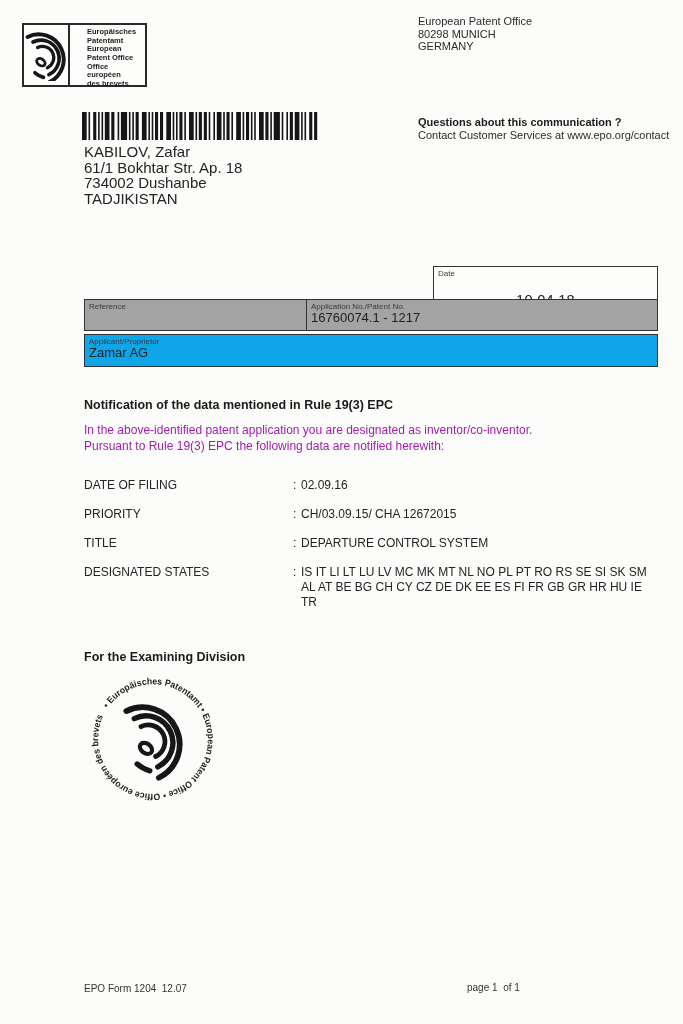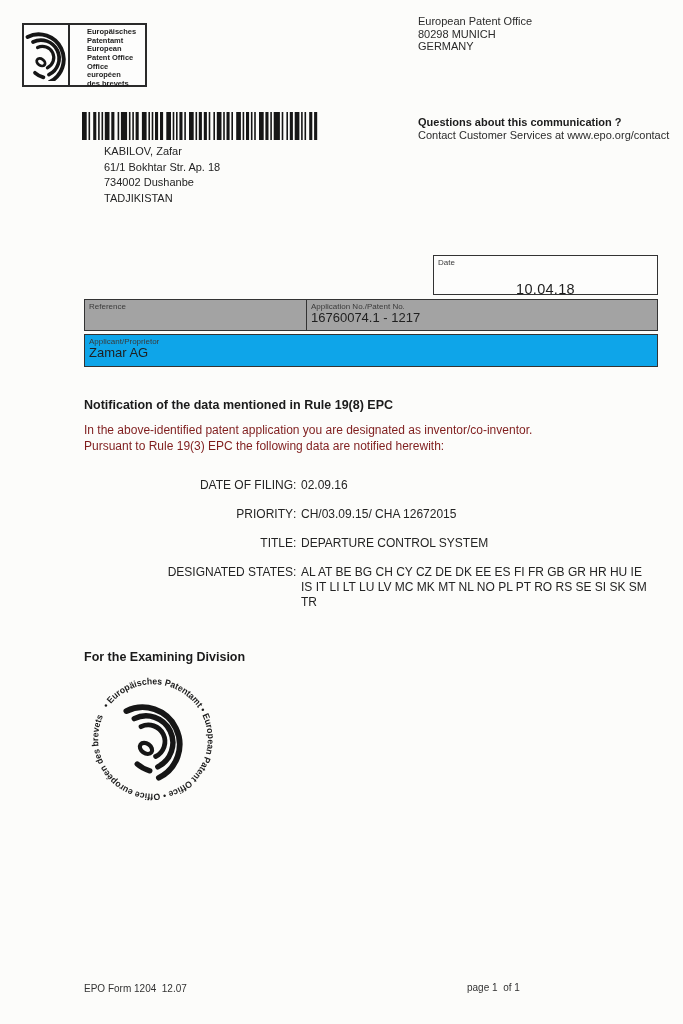--- a/index.html
+++ b/index.html
@@ -19,44 +19,44 @@
   .logo-box .labels-pane{flex:1;padding:3px 17px;display:flex;flex-direction:column;justify-content:space-between;}
   .logo-label{font-size:7.5px;font-weight:bold;line-height:1.15;white-space:pre-line;color:#1d1d1d;}
 
   
   .office-addr{left:418px;top:15px;font-size:11px;line-height:12.5px;color:#2b2b2b;}
   .questions{left:418px;top:84px;font-size:11px;line-height:12.5px;color:#2b2b2b;margin-top:32px;}
   .questions .q-title{font-weight:bold;color:#1c1c1c;}
 
   
   .barcode{left:82px;top:112px;}
-  .recipient{left:84px;top:144px;font-size:11px;line-height:15.5px;color:#242424;margin-left:20px;}
-
-  
-  .date-box{left:433px;top:255px;width:225px;height:40px;border:1.5px solid #333;
+  .recipient{left:84px;top:144px;font-size:15px;line-height:15.5px;color:#242424;}
+
+  
+  .date-box{left:433px;top:266px;width:225px;height:40px;border:1.5px solid #333;
     box-sizing:border-box;background:#fdfdfc;}
   .box-label{font-size:8px;color:#3a3a3a;padding:2px 0 0 4px;}
   .date-value{text-align:center;font-size:14.5px;color:#1f1f1f;margin-top:14px;letter-spacing:0.3px;}
 
   
   .ref-row1{left:84px;top:299px;width:574px;height:32px;border:1.5px solid #333;
     box-sizing:border-box;display:flex;background:#a3a3a3;}
   .ref-cell-left{width:222px;border-right:1.5px solid #333;box-sizing:border-box;}
   .ref-cell-right{flex:1;}
   .ref-row2{left:84px;top:334px;width:574px;height:33px;border:1.5px solid #333;
     box-sizing:border-box;background:#0ea5e9;}
   .cell-value{font-size:13px;color:#1f1f1f;padding:0 0 0 4px;line-height:14px;}
 
   
   .notif-title{left:84px;top:398px;font-size:12.5px;font-weight:bold;color:#1b1b1b;}
-  .intro{left:84px;top:423px;width:540px;font-size:12px;line-height:15.5px;color:#7f1d1d;}
+  .intro{left:84px;top:423px;width:540px;font-size:12px;line-height:15.5px;color:#a21caf;}
 
   .fields{left:84px;top:478px;width:575px;}
   .field{display:flex;margin-bottom:14px;font-size:12px;line-height:15px;color:#242424;}
-  .flabel{width:209px;flex:none;text-align:right;}
+  .flabel{width:209px;flex:none;}
   .fcolon{width:8px;flex:none;}
   .fvalue{white-space:nowrap;}
   .fvalue .wrapline{display:block;white-space:nowrap;}
 
   .signoff{left:84px;top:650px;font-size:12.5px;font-weight:bold;color:#1b1b1b;}
   .seal{left:84px;top:670px;}
 
   .footer-left{left:84px;top:983px;font-size:10px;color:#333;white-space:pre;}
   .footer-right{left:467px;top:982px;font-size:10px;color:#333;white-space:pre;text-align:center;}
 </style>
@@ -178,21 +178,21 @@
     <div class="box-label">Application No./Patent No.</div>
     <div class="cell-value">16760074.1 - 1217</div>
   </div>
 </div>
 
 <div class="abs ref-row2">
   <div class="box-label">Applicant/Proprietor</div>
   <div class="cell-value">Zamar AG</div>
 </div>
 
-<div class="abs notif-title">Notification of the data mentioned in Rule 19(8) EPC</div>
+<div class="abs notif-title">Notification of the data mentioned in Rule 19(3) EPC</div>
 
 <div class="abs intro">
   <span>In the above-identified patent application you are designated as inventor/co-inventor.</span><br>
   <span>Pursuant to Rule 19(3) EPC the following data are notified herewith:</span>
 </div>
 
 <div class="abs fields">
   <div class="field">
     <span class="flabel">DATE OF FILING</span>
     <span class="fcolon">:</span>
@@ -205,22 +205,22 @@
   </div>
   <div class="field">
     <span class="flabel">TITLE</span>
     <span class="fcolon">:</span>
     <span class="fvalue">DEPARTURE CONTROL SYSTEM</span>
   </div>
   <div class="field">
     <span class="flabel">DESIGNATED STATES</span>
     <span class="fcolon">:</span>
     <span class="fvalue">
+      <span class="wrapline">IS IT LI LT LU LV MC MK MT NL NO PL PT RO RS SE SI SK SM</span>
       <span class="wrapline">AL AT BE BG CH CY CZ DE DK EE ES FI FR GB GR HR HU IE</span>
-      <span class="wrapline">IS IT LI LT LU LV MC MK MT NL NO PL PT RO RS SE SI SK SM</span>
       <span class="wrapline">TR</span>
     </span>
   </div>
 </div>
 
 <div class="abs signoff">For the Examining Division</div>
 
 <div class="abs seal">
   <svg width="138" height="138" viewBox="0 0 136 136">
     <defs>

